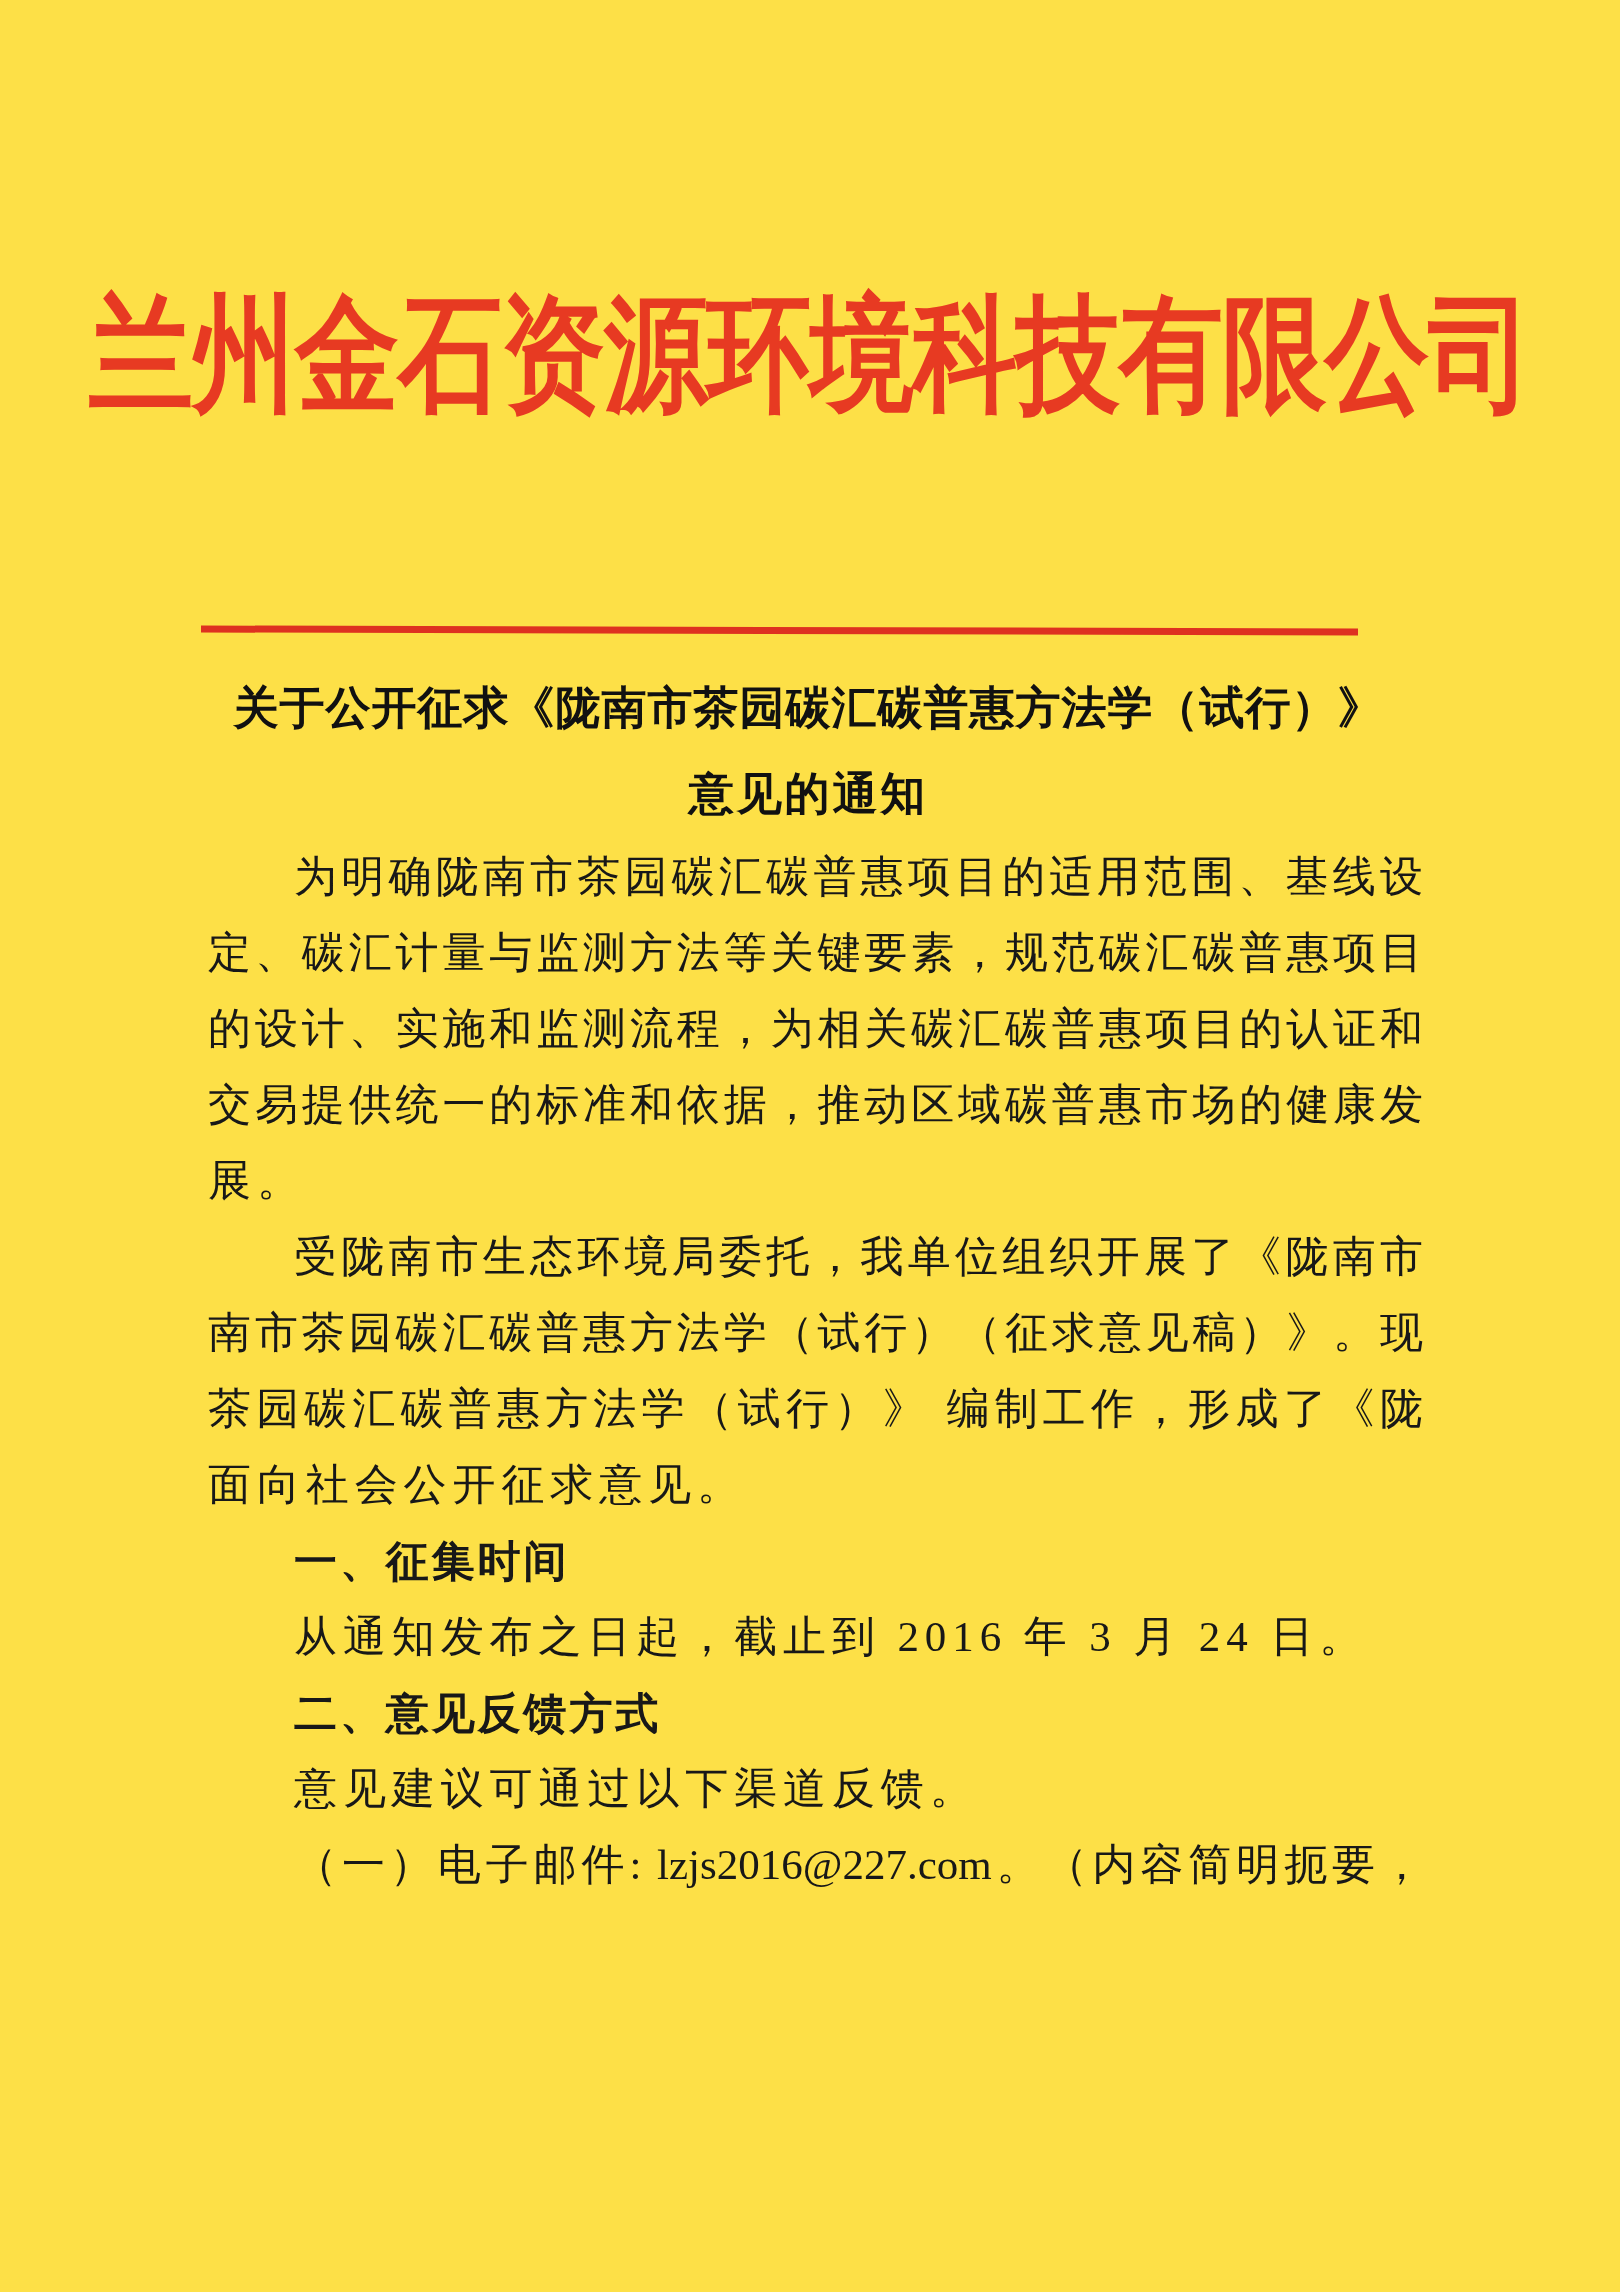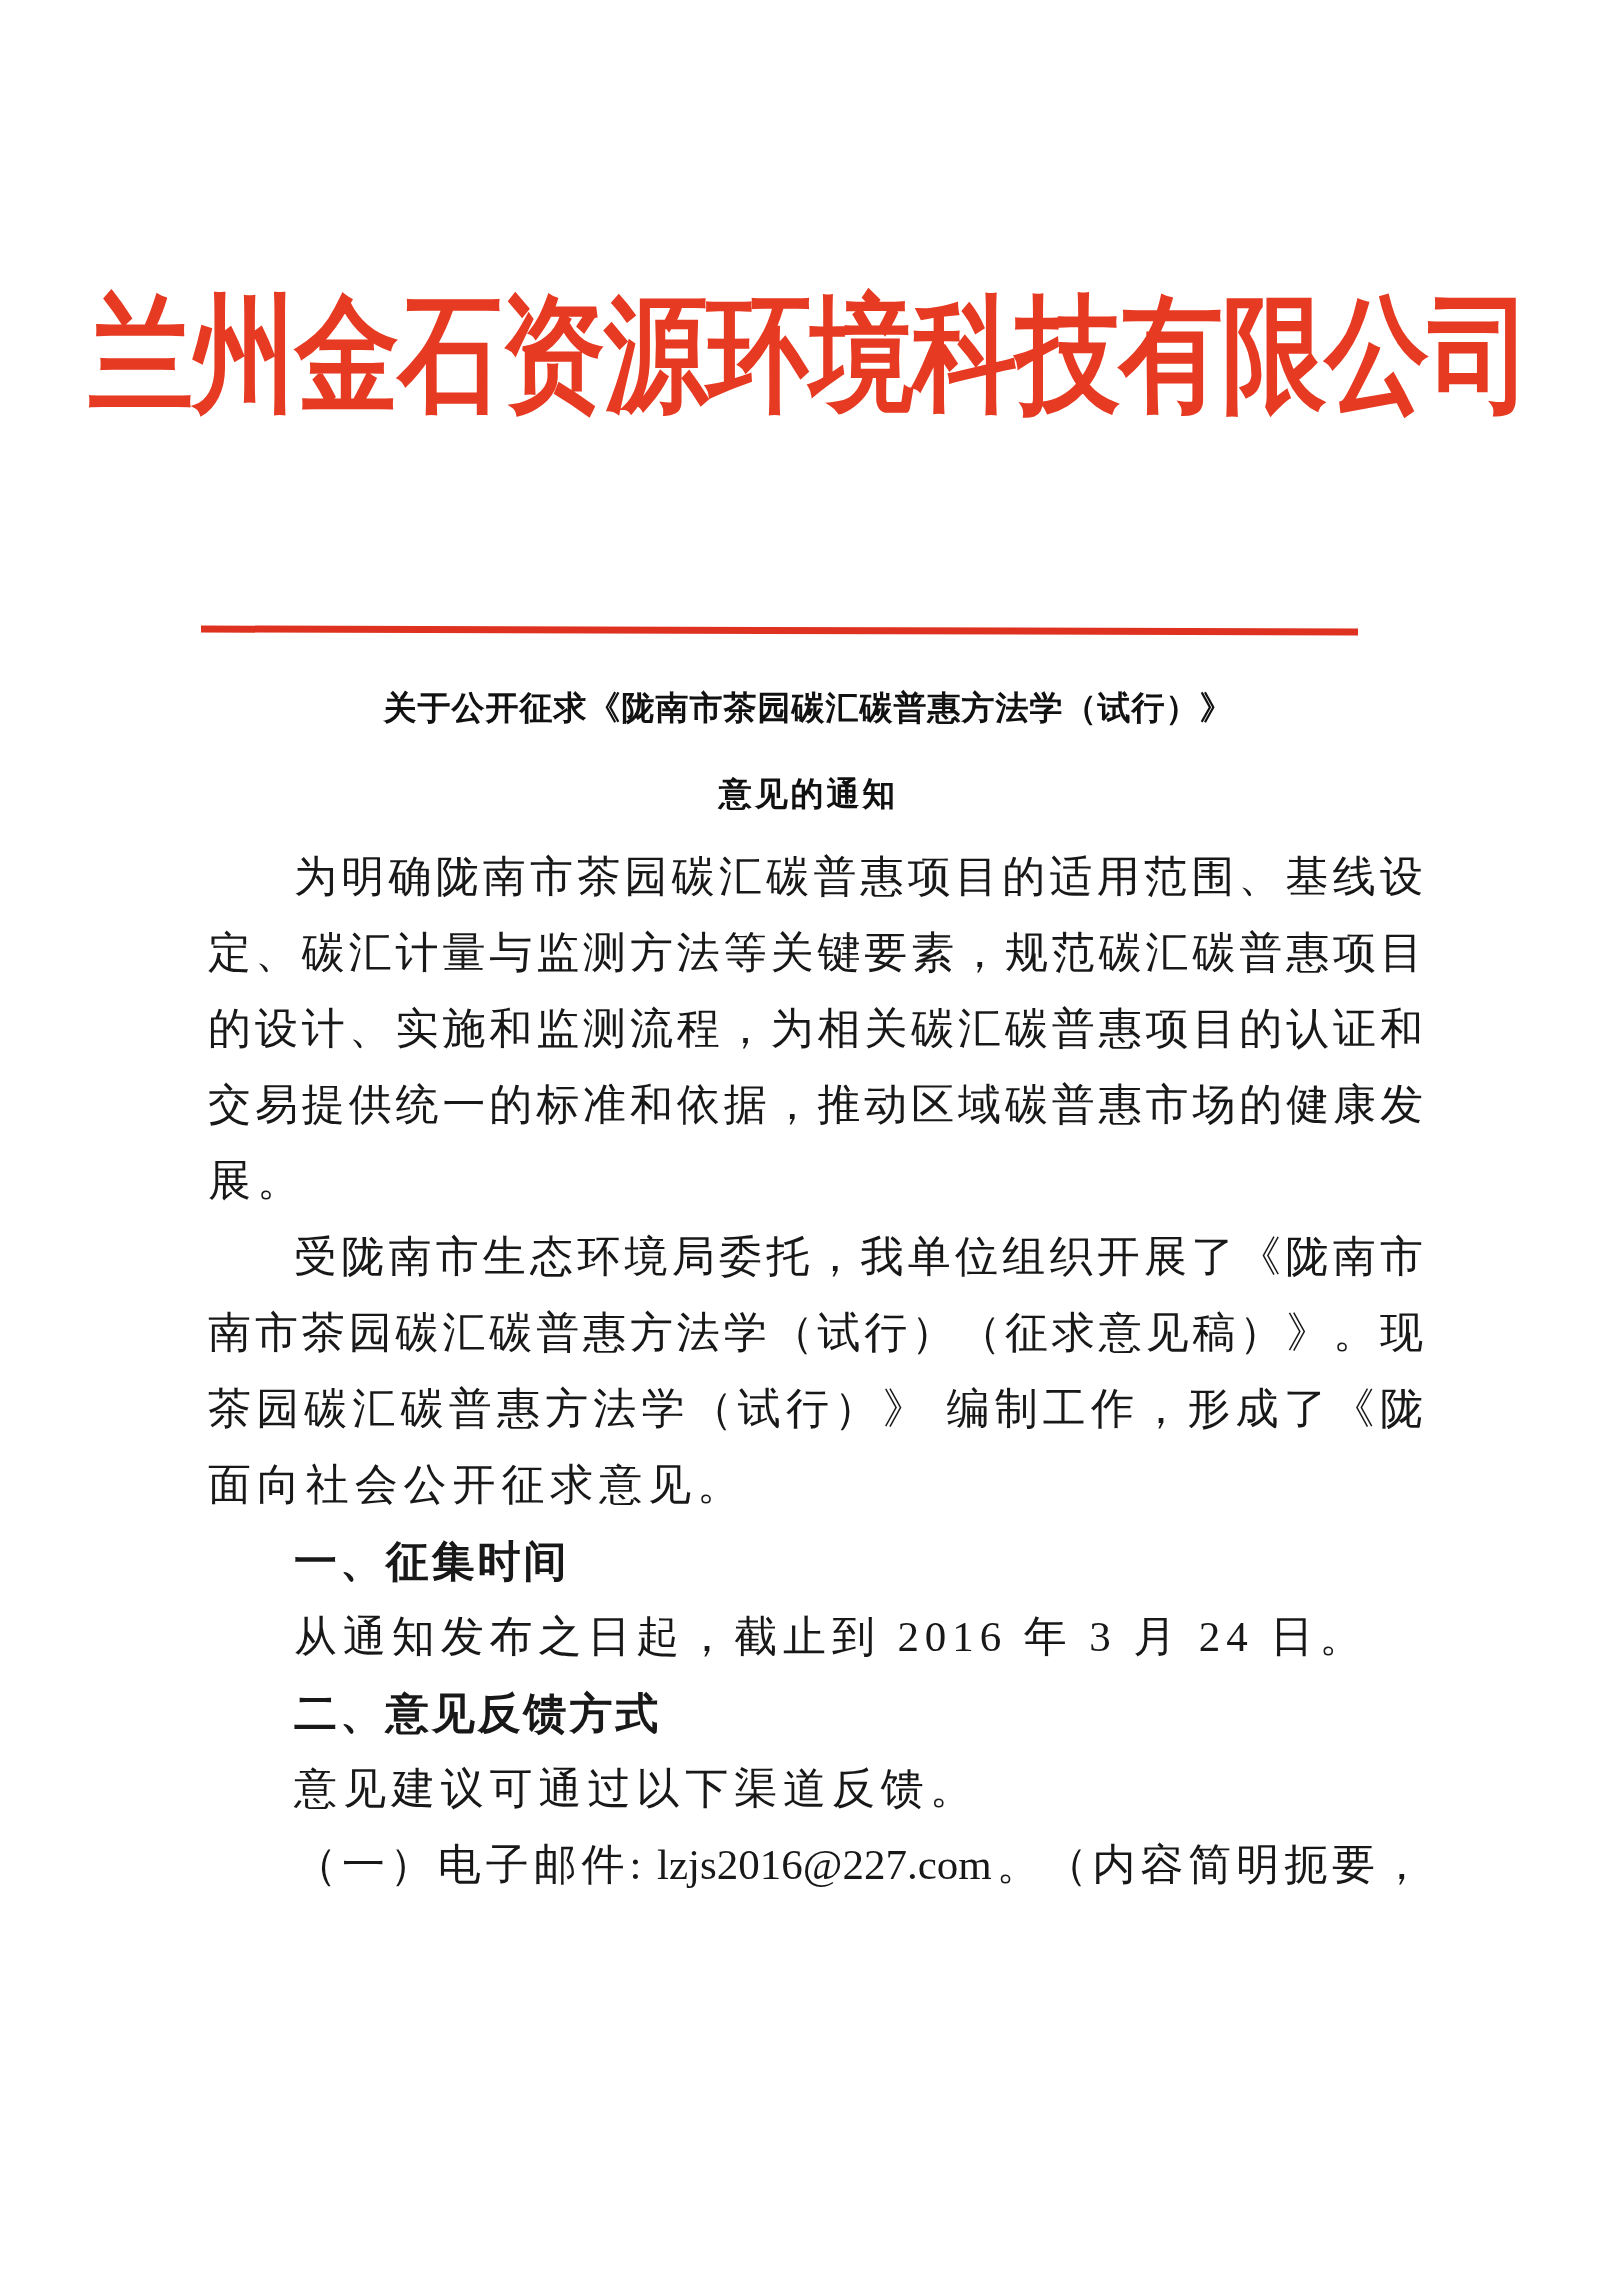--- a/index.html
+++ b/index.html
@@ -1,20 +1,20 @@
 <!DOCTYPE html>
 <html><head>
 <meta charset="utf-8">
 <style>
   html,body { margin:0; padding:0; background:#e9e9e9; }
   .page {
     position:relative;
     width:1620px; height:2293px;
     margin:0 auto;
-    background:#ffffff;
+    background:#fde047;
     font-family:"Liberation Serif", serif;
     color:#181818;
     overflow:hidden;
   }
   
   .letterhead {
     position:absolute;
     top:271px; left:0; width:100%;
     text-align:center;
     font-size:104px;
@@ -32,21 +32,21 @@
     width:1157px; height:6.9px;
     background:#de3120;
     transform:rotate(0.15deg);
   }
   
   .doc-title {
     position:absolute;
     top:665px; left:201px; width:1215px;
     margin:0;
     text-align:center;
-    font-size:33px;
+    font-size:45px;
     font-weight:bold;
     color:#111;
   }
   .doc-title .t1 { display:block; line-height:86px; letter-spacing:1px; white-space:nowrap; }
   .doc-title .t2 { display:block; line-height:86px; letter-spacing:2.9px; }
   
   .body-block {
     position:absolute;
     top:839px; left:208px; width:1215px;
     font-size:43px;

